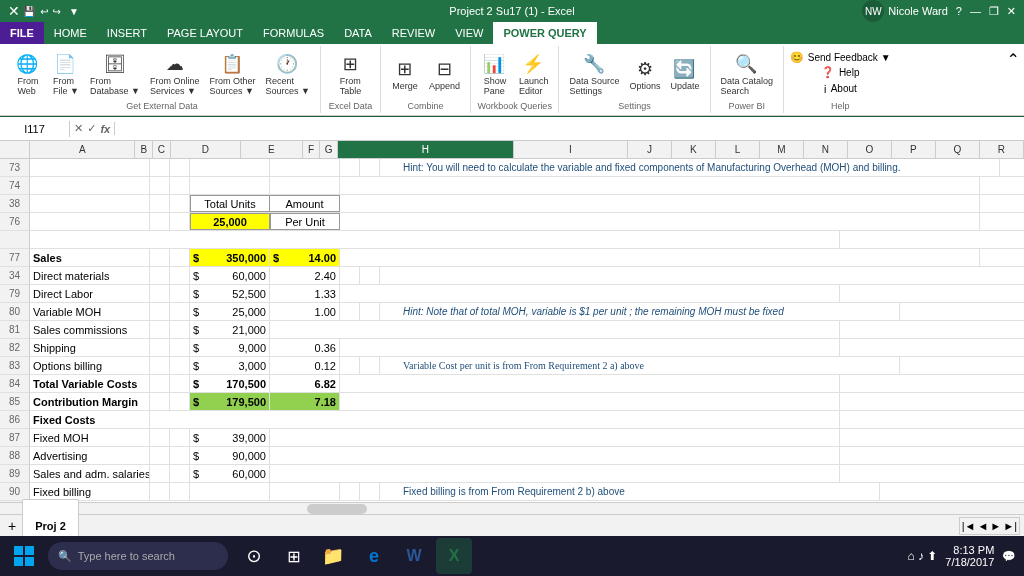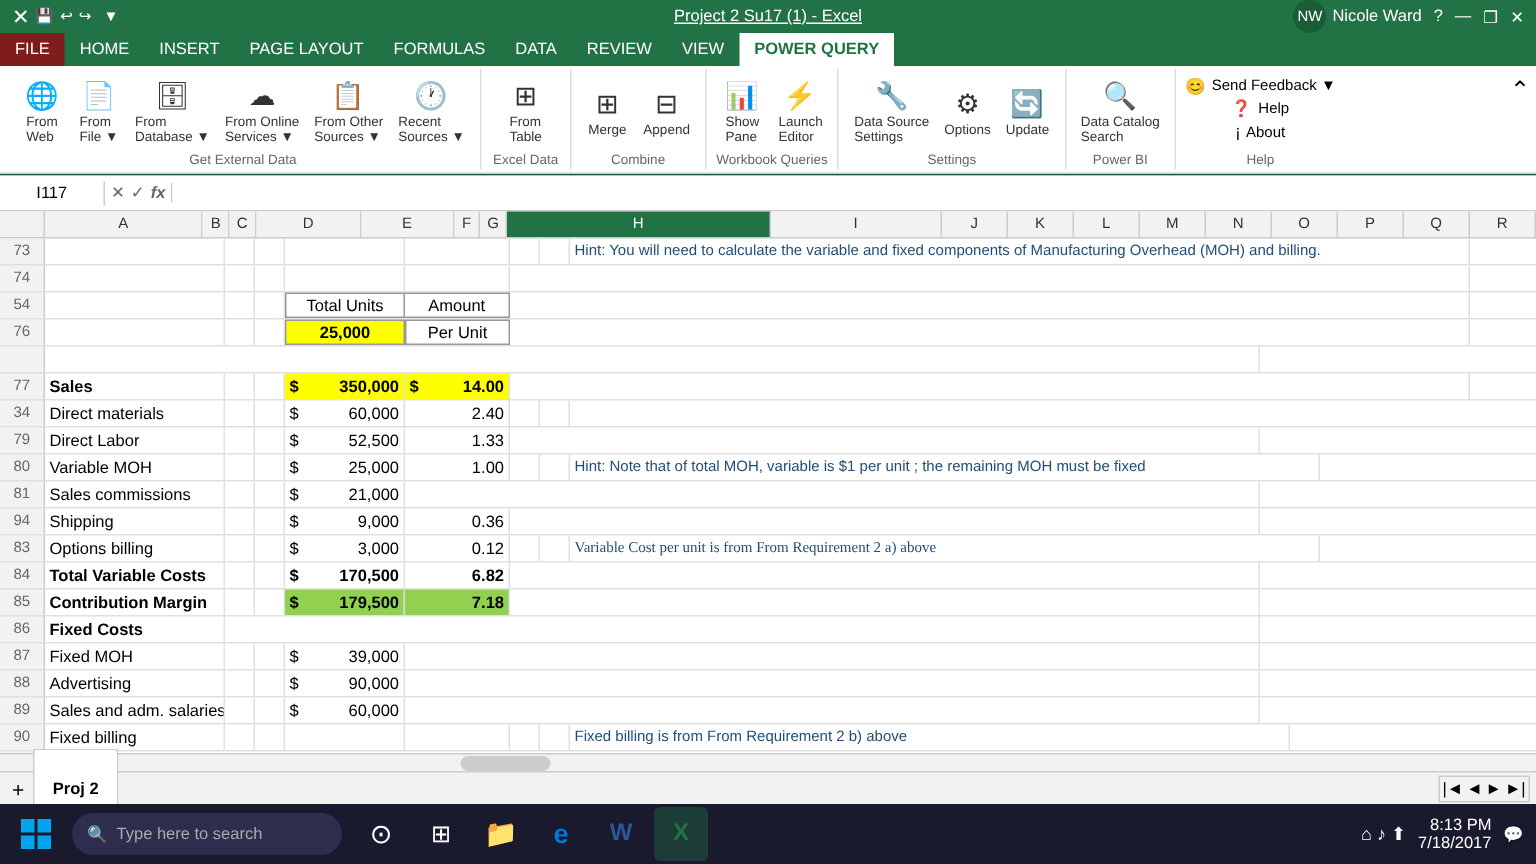--- a/index.html
+++ b/index.html
@@ -10,21 +10,21 @@
       height: 22px;
       background: #217346;
       display: flex;
       align-items: center;
       justify-content: space-between;
       padding: 0 8px;
       color: white;
       font-size: 11px;
     }
     .title-bar-left { display: flex; align-items: center; gap: 4px; }
-    .title-bar-center { position: absolute; left: 50%; transform: translateX(-50%); font-size: 11px; color: white; text-decoration: underline; }
+    .title-bar-center { position: absolute; left: 50%; transform: translateX(-50%); font-size: 11px; color: white; }
     .title-bar-right { display: flex; align-items: center; gap: 8px; font-size: 11px; }
 
     
     .ribbon {
       background: #217346;
       border-bottom: 1px solid #1a5c38;
     }
     .ribbon-tabs {
       display: flex;
       background: #217346;
@@ -160,21 +160,21 @@
       display: flex;
       align-items: center;
       white-space: nowrap;
       overflow: hidden;
     }
     .cell-right { justify-content: flex-end; }
     .cell-center { justify-content: center; }
     .cell-bold { font-weight: bold; }
     .cell-yellow { background: #ffff00; }
     .cell-green { background: #92d050; }
-    .cell-hint { color: #1f4e79; font-size: 10px; }
+    .cell-hint { color: #1f4e79; font-size: 10px; margin-left: 20px; }
 
     
     .sheet-tabs {
       height: 23px;
       background: #f2f2f2;
       border-top: 1px solid #ccc;
       display: flex;
       align-items: center;
       padding: 0 4px;
       gap: 2px;
@@ -307,21 +307,21 @@
     </div>
     <span style="cursor:pointer;">?</span>
     <span style="cursor:pointer;">—</span>
     <span style="cursor:pointer;">❐</span>
     <span style="cursor:pointer;">✕</span>
   </div>
 </div>
 
 <div class="ribbon">
   <div class="ribbon-tabs">
-    <div class="ribbon-tab" style="background:#7f1d1d;color:white;font-weight:normal;">FILE</div>
+    <div class="ribbon-tab" style="background:#4c1d95;color:white;font-weight:bold;">FILE</div>
     <div class="ribbon-tab">HOME</div>
     <div class="ribbon-tab">INSERT</div>
     <div class="ribbon-tab">PAGE LAYOUT</div>
     <div class="ribbon-tab">FORMULAS</div>
     <div class="ribbon-tab">DATA</div>
     <div class="ribbon-tab">REVIEW</div>
     <div class="ribbon-tab">VIEW</div>
     <div class="ribbon-tab active">POWER QUERY</div>
   </div>
 
@@ -479,29 +479,29 @@
     <div class="col-header" style="width:50px;">P</div>
     <div class="col-header" style="width:50px;">Q</div>
     <div class="col-header" style="width:50px;">R</div>
   </div>
 
   <div style="display:flex;flex:1;overflow:hidden;">
 
     <div style="width:30px;min-width:30px;background:#f2f2f2;border-right:1px solid #ccc;">
       <div class="row-num">73</div>
       <div class="row-num">74</div>
-      <div class="row-num">54</div>
+      <div class="row-num">38</div>
       <div class="row-num">76</div>
       <div class="row-num"></div>
       <div class="row-num">77</div>
       <div class="row-num">34</div>
       <div class="row-num">79</div>
       <div class="row-num">80</div>
       <div class="row-num">81</div>
-      <div class="row-num">94</div>
+      <div class="row-num">82</div>
       <div class="row-num">83</div>
       <div class="row-num">84</div>
       <div class="row-num">85</div>
       <div class="row-num">86</div>
       <div class="row-num">87</div>
       <div class="row-num">88</div>
       <div class="row-num">89</div>
       <div class="row-num">90</div>
       <div class="row-num">91</div>
 
@@ -596,21 +596,21 @@
         <div class="cell" style="width:120px;">  Variable MOH</div>
         <div class="cell" style="width:20px;"></div>
         <div class="cell" style="width:20px;"></div>
         <div class="cell" style="width:80px;justify-content:space-between;">
             <span>$</span>
             <span>25,000</span>
           </div>
         <div class="cell cell-right" style="width:70px;">1.00</div>
         <div class="cell" style="width:20px;"></div>
         <div class="cell" style="width:20px;"></div>
-        <div class="cell cell-hint" style="width:500px;">Hint:  Note that of total MOH, variable is $1 per unit ; the remaining MOH must be fixed</div>
+        <div class="cell cell-hint" style="width:500px;font-style:italic;">Hint:  Note that of total MOH, variable is $1 per unit ; the remaining MOH must be fixed</div>
       </div>
 
       <div class="grid-row">
         <div class="cell" style="width:120px;">  Sales commissions</div>
         <div class="cell" style="width:20px;"></div>
         <div class="cell" style="width:20px;"></div>
         <div class="cell" style="width:80px;justify-content:space-between;">
             <span>$</span>
             <span>21,000</span>
           </div>

